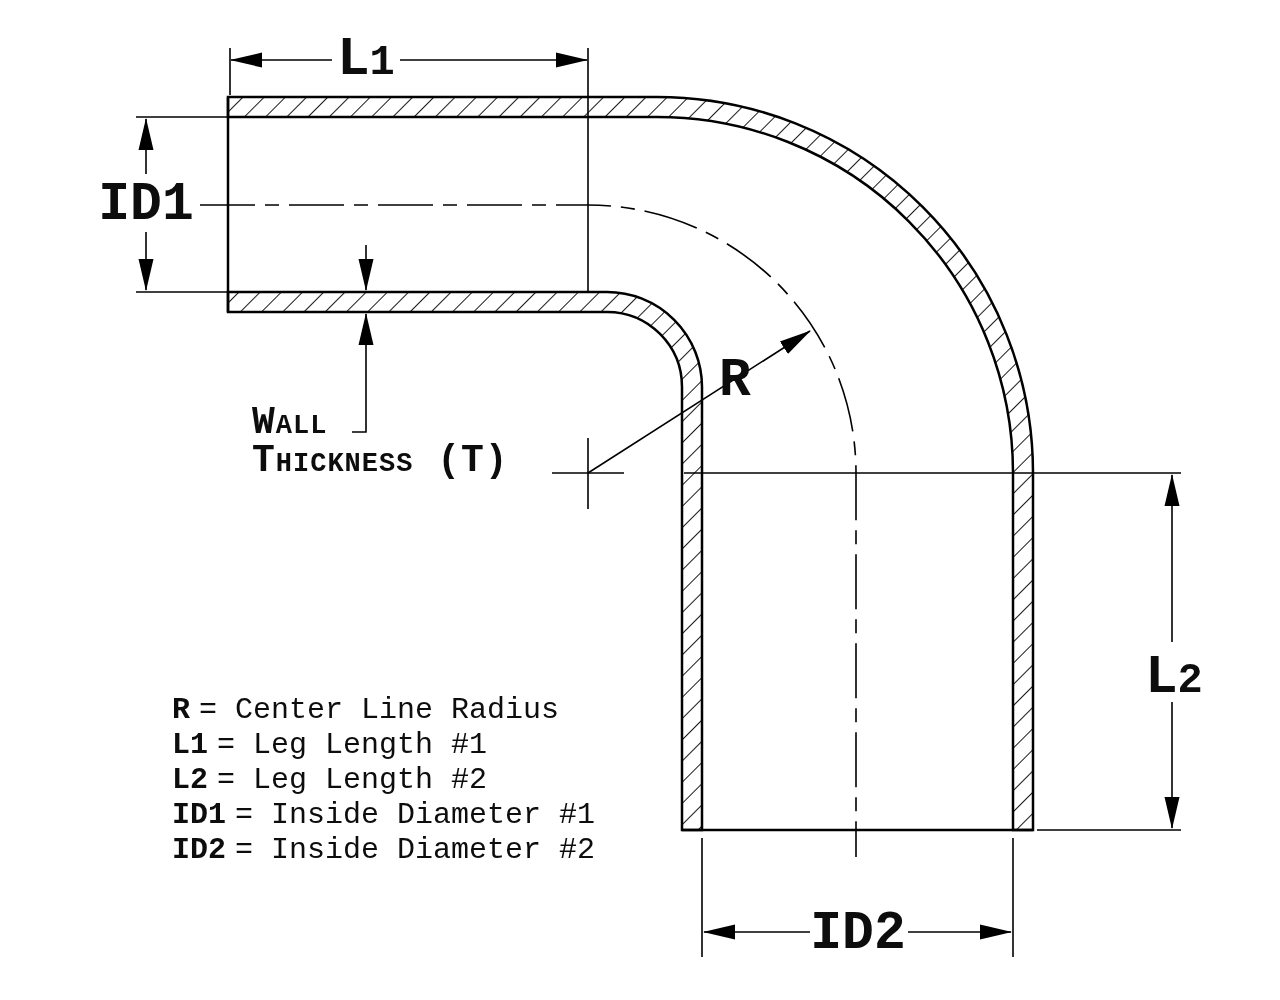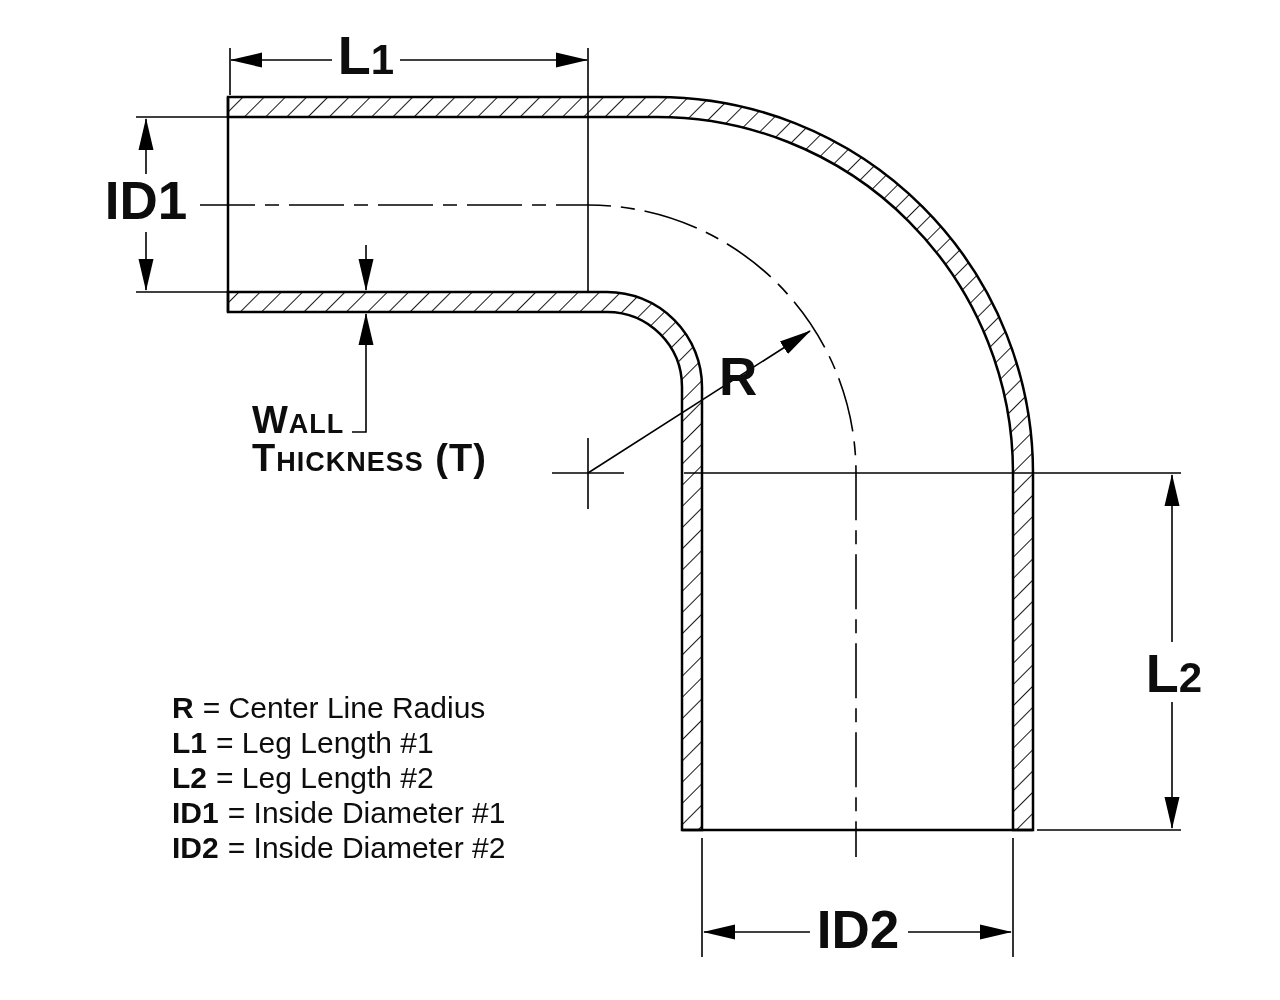--- a/index.html
+++ b/index.html
@@ -5,21 +5,21 @@
   html, body {
     margin: 0;
     padding: 0;
     background: #ffffff;
   }
   .canvas {
     position: relative;
     width: 1280px;
     height: 1000px;
     background: #ffffff;
-    font-family: Liberation Sans, sans-serif;
+    font-family: Liberation Mono, monospace;
   }
   svg { display: block; }
 
   .band {
     stroke: #000000;
     stroke-width: 2.5;
   }
   .edge {
     stroke: #000000;
     stroke-width: 2.5;

